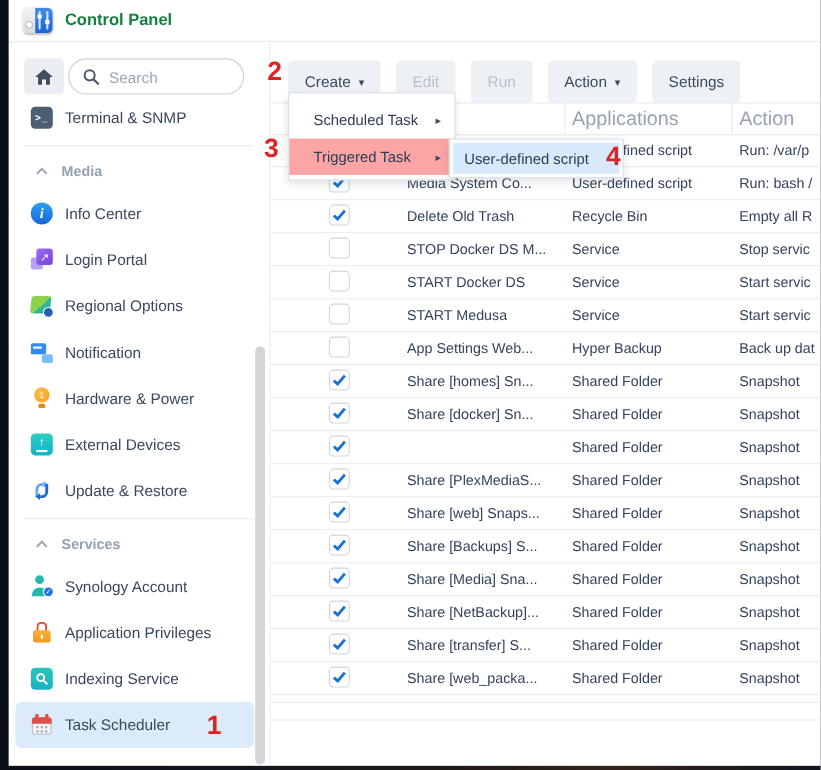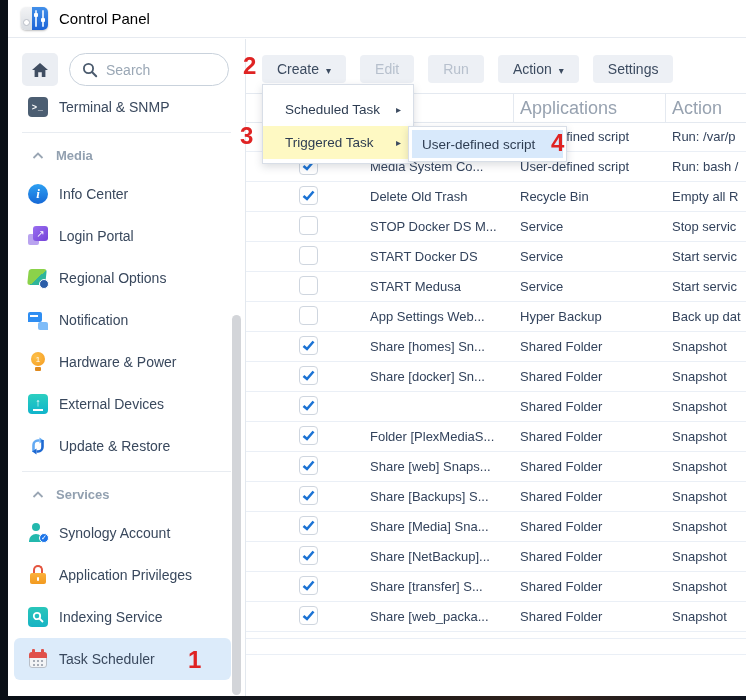--- a/index.html
+++ b/index.html
@@ -5,61 +5,61 @@
   html,body{margin:0;padding:0;}
   body{
     width:746px;height:700px;position:relative;overflow:hidden;
     font-family:"Liberation Sans",sans-serif;
     background:linear-gradient(90deg,#0a0f16,#12161d 30%,#201a18 55%,#33231c 75%,#101520);
   }
   .window{position:absolute;left:8px;top:0;width:738px;height:696px;background:#fff;}
   
   .titlebar{position:absolute;left:0;top:0;right:0;height:38px;background:#fff;
     border-bottom:1px solid #e6eaf0;display:flex;align-items:center;gap:11px;padding-left:13px;box-sizing:border-box;}
-  .app-title{font-weight:normal;font-size:15px;color:#000000;}
+  .app-title{font-weight:bold;font-size:15px;color:#15803d;}
   .cpicon{width:27px;height:23px;border-radius:5px;overflow:hidden;display:inline-flex;box-shadow:0 1px 2px rgba(0,0,0,.25);}
   
   .sidebar{position:absolute;left:0;top:39px;width:237px;bottom:0;background:#fff;border-right:1px solid #e3e8ee;}
-  .side-top{display:flex;gap:11px;padding:14px 0 0 14px;height:33px;}
+  .side-top{display:flex;gap:4px;padding:14px 0 0 14px;height:33px;}
   .home-btn{width:36px;height:33px;background:#ebeef3;border-radius:5px;display:flex;align-items:center;justify-content:center;}
   .search-box{width:160px;height:33px;border:1px solid #c9d2dc;border-radius:17px;background:#fff;
     display:flex;align-items:center;gap:8px;padding-left:12px;box-sizing:border-box;}
   .search-ph{color:#9aa7b5;font-size:14px;}
   .nav{padding-top:0;}
   .nav-item{height:42px;display:flex;align-items:center;gap:11px;margin:0 14px 0 6px;padding-left:14px;
     border-radius:6px;font-size:14px;color:#39485d;cursor:default;}
   .nav-item.selected{background:#dcebfa;}
   .nav-divider{border-top:1px solid #e8ecf1;margin:4px 14px 4px 14px;height:0;}
   .nav-section{height:36px;display:flex;align-items:center;gap:12px;padding-left:24px;color:#92a0b0;font-size:13px;font-weight:bold;}
   .scroll-thumb{position:absolute;right:4px;top:276px;width:9px;height:380px;background:#d3d5d9;border-radius:5px;}
   .ic{width:20px;height:20px;border-radius:4px;display:inline-flex;align-items:center;justify-content:center;flex:none;position:relative;font-size:11px;}
   
   .main{position:absolute;left:238px;top:39px;right:0;bottom:0;background:#fff;overflow:hidden;}
   .toolbar{position:absolute;left:16px;top:16px;display:flex;gap:14px;z-index:1;}
-  .tb-btn{height:28px;padding:0 15px;background:#edf0f5;border-radius:4px;display:flex;align-items:center;gap:7px;
+  .tb-btn{height:28px;padding:5px 15px;background:#edf0f5;border-radius:4px;display:flex;align-items:center;gap:7px;
     font-size:14px;color:#3c4b60;white-space:nowrap;}
   .tb-btn.disabled{color:#b7c0cd;}
   .caret{font-size:10px;margin-top:2px;}
   .thead{position:absolute;left:0;top:54px;right:0;height:28px;border-top:1px solid #e4e9f0;border-bottom:1px solid #e4e9f0;
     font-size:18px;color:#97a2b0;}
   .thead .th{position:absolute;line-height:28px;white-space:nowrap;}
   .th-sep{position:absolute;top:0;bottom:0;width:1px;background:#e4e9f0;}
   .tbody{position:absolute;left:0;top:83px;right:0;}
   .row{height:29px;position:relative;border-bottom:1px solid #eaeff6;font-size:13px;color:#33435c;white-space:nowrap;}
   .cb{position:absolute;left:53px;top:4px;width:19px;height:19px;border:1px solid #cfd6df;border-radius:4px;background:#fff;
     box-sizing:border-box;display:flex;align-items:center;justify-content:center;}
   .cell{position:absolute;line-height:29px;}
   .cell-name{left:124px;} .cell-app{left:274px;} .cell-action{left:426px;}
   .xline{position:absolute;left:0;right:0;height:1px;background:#eaeff6;}
   
   .menu{position:absolute;left:16px;top:45px;width:152px;background:#fff;border:1px solid #d8dee7;
     box-shadow:0 3px 8px rgba(60,70,90,.18);z-index:5;padding:8px 0 4px;box-sizing:border-box;}
   .menu-item{height:33px;display:flex;align-items:center;justify-content:space-between;padding:0 12px 0 22px;
     font-size:13.5px;color:#2e3d52;}
-  .menu-item.hl{background:#fef9c3;}
+  .menu-item.hl{background:#fca5a5;}
   .mi-arrow{font-size:10px;color:#3c4b60;}
   .submenu{position:absolute;left:162px;top:87px;width:159px;height:36px;background:#fff;border:1px solid #d8dee7;
     box-shadow:0 3px 8px rgba(60,70,90,.18);z-index:6;box-sizing:border-box;padding:3px;}
   .submenu-item{height:28px;background:#d8e9fb;display:flex;align-items:center;padding-left:10px;font-size:13.5px;color:#2e3d52;}
   
   .ann{position:absolute;color:#df2323;font-weight:bold;font-size:24px;z-index:10;line-height:1;}
 </style>
 </head>
 <body>
 
@@ -312,21 +312,21 @@
           </div>
           <span class="cell cell-app">Shared Folder</span>
           <span class="cell cell-action">Snapshot</span>
         </div>
         <div class="row">
           <div class="cb">
             <svg width="13" height="11" viewBox="0 0 13 11">
               <polyline points="1.5,6 5,9 11.5,1.5" fill="none" stroke="#1a72d4" stroke-width="2.6"></polyline>
             </svg>
           </div>
-          <span class="cell cell-name">Folder [PlexMediaS...</span>
+          <span class="cell cell-name">Share [PlexMediaS...</span>
           <span class="cell cell-app">Shared Folder</span>
           <span class="cell cell-action">Snapshot</span>
         </div>
         <div class="row">
           <div class="cb">
             <svg width="13" height="11" viewBox="0 0 13 11">
               <polyline points="1.5,6 5,9 11.5,1.5" fill="none" stroke="#1a72d4" stroke-width="2.6"></polyline>
             </svg>
           </div>
           <span class="cell cell-name">Share [web] Snaps...</span>

